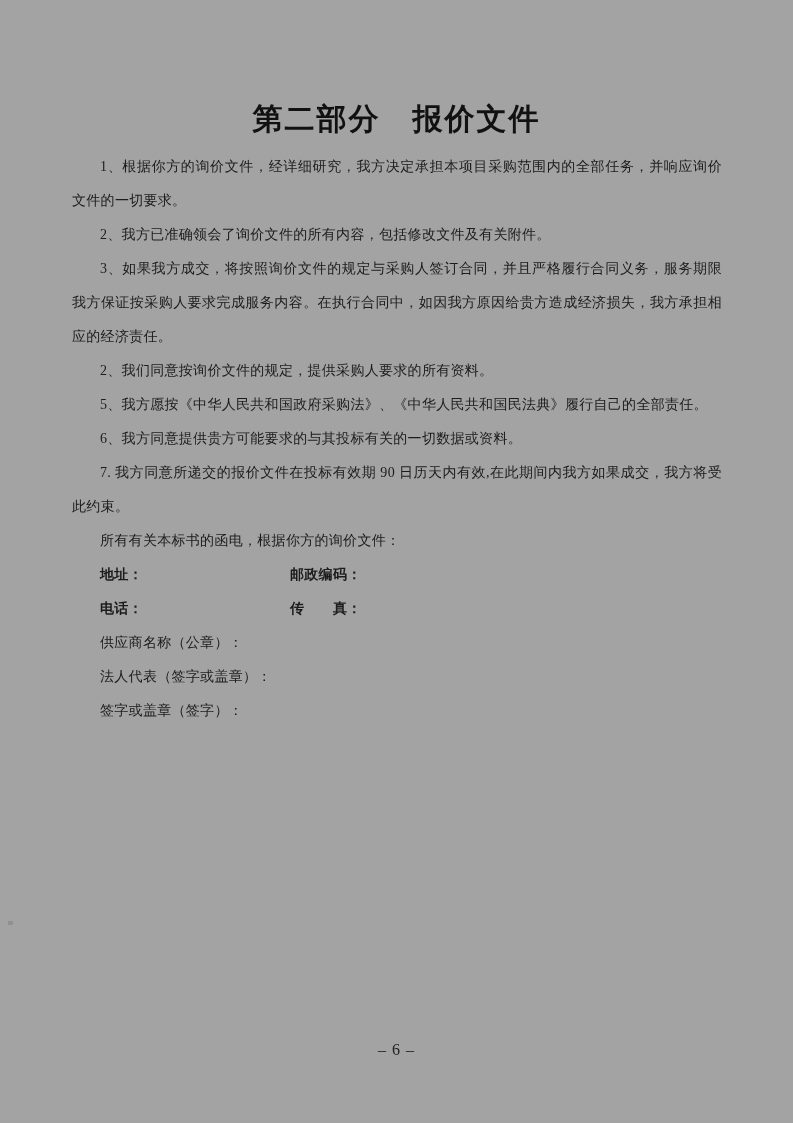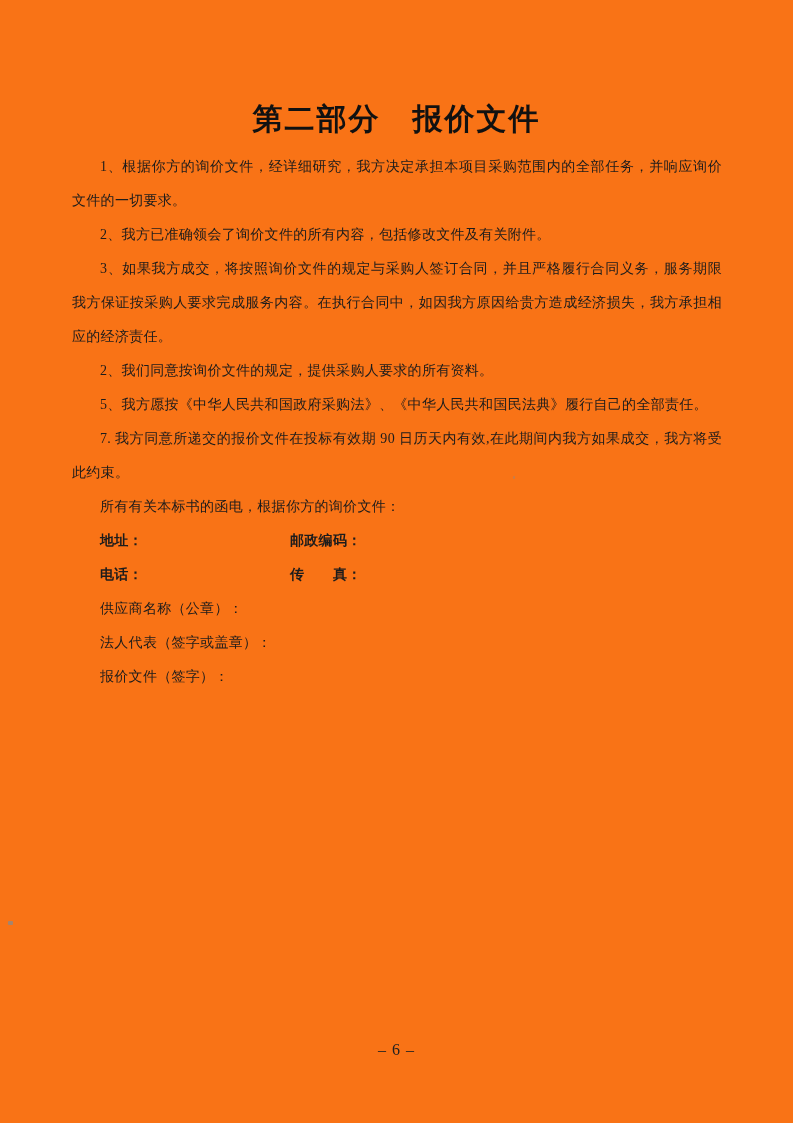--- a/index.html
+++ b/index.html
@@ -1,20 +1,20 @@
 <!DOCTYPE html>
 <html><head>
 <meta charset="utf-8">
 <style>
   html, body { margin: 0; padding: 0; background: #ffffff; }
   .page {
     position: relative;
     width: 793px;
     height: 1123px;
-    background: #f97316;
+    background: #a3a3a3;
     overflow: hidden;
     font-family: "Liberation Serif", "DejaVu Serif", serif;
     color: #1c1c1c;
   }
   .title {
     position: absolute;
     top: 100px;
     left: 0;
     right: 0;
     margin: 0;
@@ -80,36 +80,37 @@
 <div class="page">
 
   <h1 class="title">第二部分　报价文件</h1>
 
   <div class="content">
     <p>1、根据你方的询价文件，经详细研究，我方决定承担本项目采购范围内的全部任务，并响应询价文件的一切要求。</p>
     <p>2、我方已准确领会了询价文件的所有内容，包括修改文件及有关附件。</p>
     <p>3、如果我方成交，将按照询价文件的规定与采购人签订合同，并且严格履行合同义务，服务期限我方保证按采购人要求完成服务内容。在执行合同中，如因我方原因给贵方造成经济损失，我方承担相应的经济责任。</p>
     <p>2、我们同意按询价文件的规定，提供采购人要求的所有资料。</p>
     <p>5、我方愿按《中华人民共和国政府采购法》、《中华人民共和国民法典》履行自己的全部责任。</p>
+    <p>6、我方同意提供贵方可能要求的与其投标有关的一切数据或资料。</p>
     <p>7. 我方同意所递交的报价文件在投标有效期 90 日历天内有效,在此期间内我方如果成交，我方将受此约束。</p>
 
     <p>所有有关本标书的函电，根据你方的询价文件：</p>
 
     <div class="row">
       <span class="cell-left">地址：</span>
       <span class="cell-right">邮政编码：</span>
     </div>
     <div class="row">
       <span class="cell-left">电话：</span>
       <span class="cell-right">传　　真：</span>
     </div>
 
     <p class="sigline">供应商名称（公章）：</p>
     <p class="sigline">法人代表（签字或盖章）：</p>
-    <p class="sigline">报价文件（签字）：</p>
+    <p class="sigline">签字或盖章（签字）：</p>
   </div>
 
   <div class="footer">– 6 –</div>
 
   <span class="speck s1"></span>
   <span class="speck s2"></span>
   <span class="speck s3"></span>
 
 </div>
 

